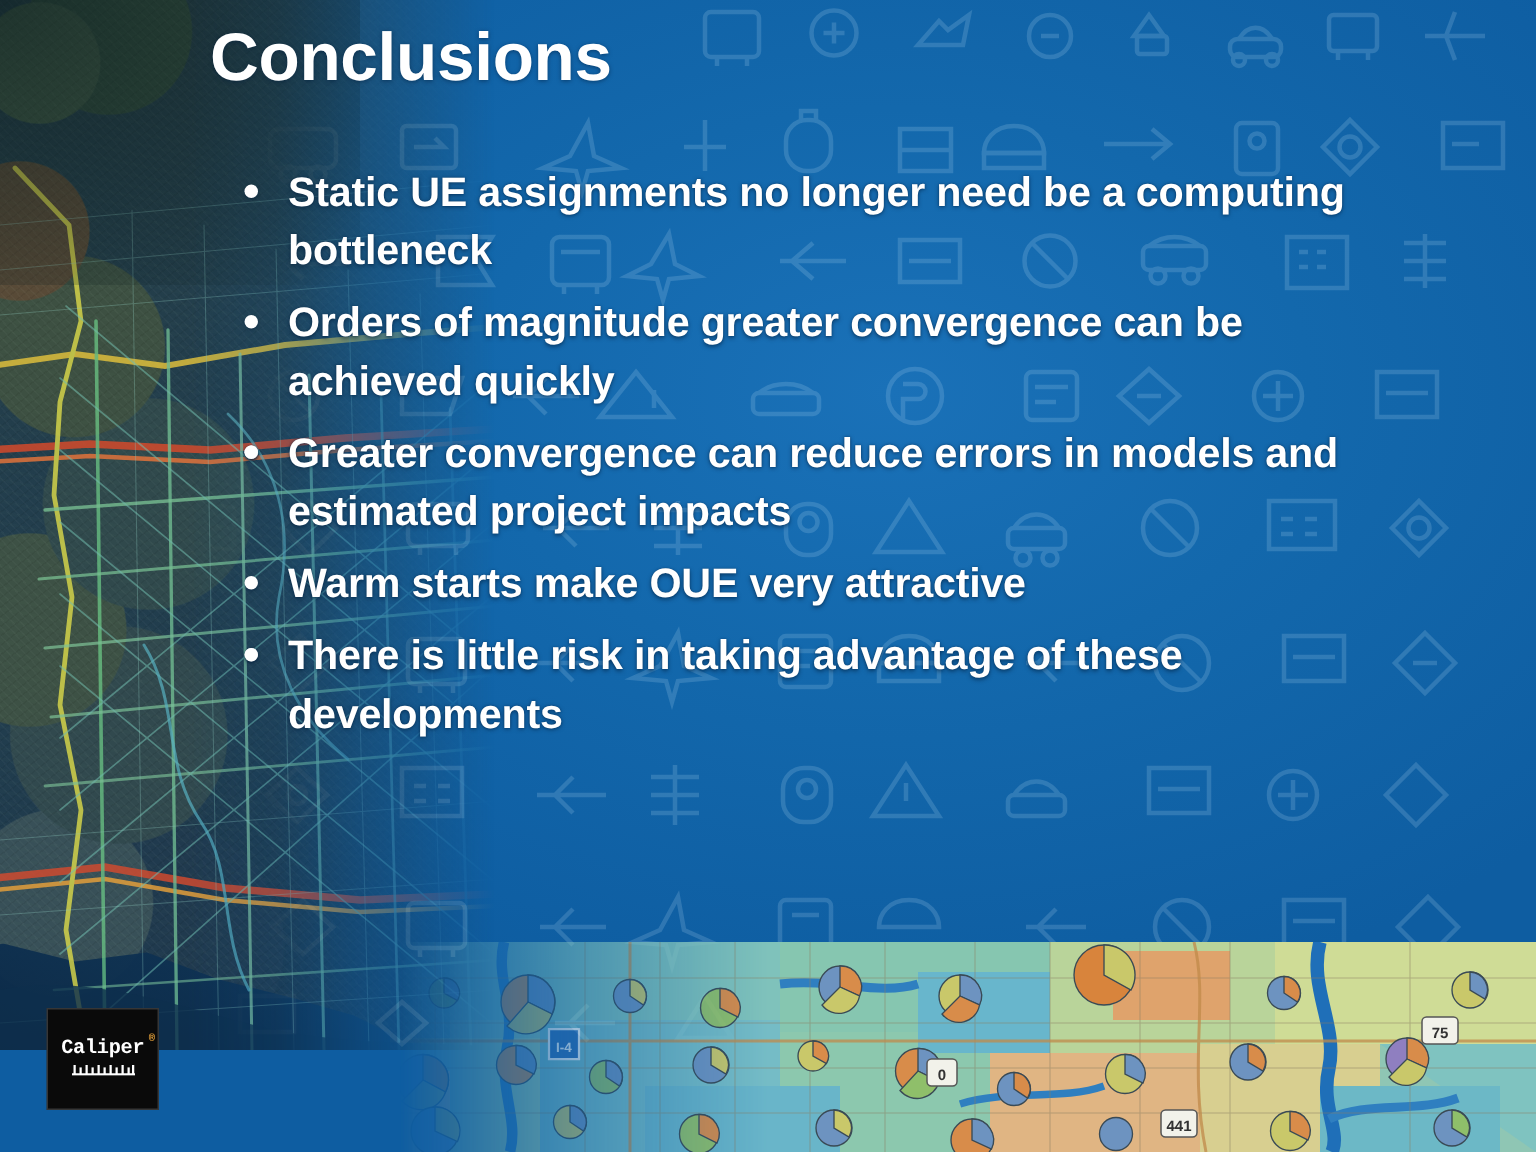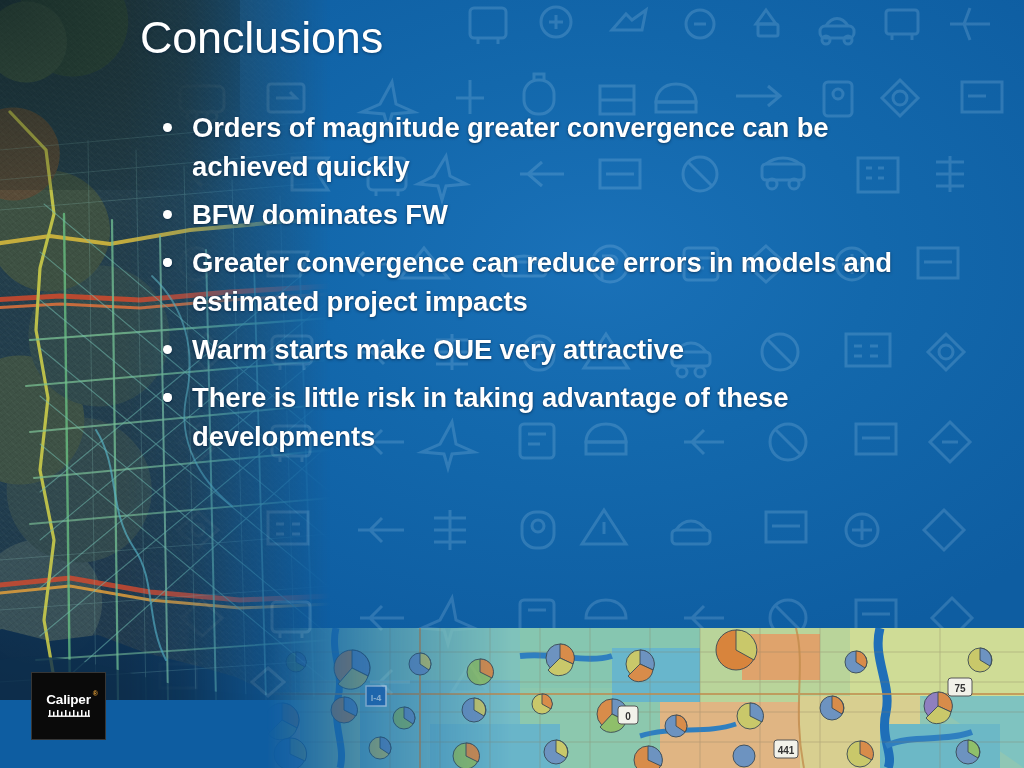--- a/index.html
+++ b/index.html
@@ -86,21 +86,21 @@
     position:absolute;left:0;top:0;width:240px;height:190px;
     background:radial-gradient(ellipse at 0% 0%, rgba(10,28,30,.62) 0%, rgba(10,28,30,.30) 55%, rgba(10,28,30,0) 100%);
     pointer-events:none;
   }
 
   
   .content{position:absolute;inset:0;}
 
   .title{
     position:absolute;left:140px;top:14px;
-    font-size:45px;font-weight:normal;color:#ffffff;
+    font-size:45px;font-weight:bold;color:#ffffff;
     letter-spacing:-.2px;line-height:1.05;
     text-shadow:0 1px 3px rgba(0,30,60,.55);
     white-space:nowrap;
   }
 
   .bullets{
     position:absolute;left:155px;top:108px;width:790px;
   }
   .bullet{
     position:relative;
@@ -126,21 +126,21 @@
     width:73px;height:66px;
     background:#0a0a0a;
     border:1px solid rgba(255,255,255,.18);
     display:flex;flex-direction:column;
     align-items:center;justify-content:center;
   }
   .logo-wordmark{
     position:relative;
     color:#ffffff;font-size:13.5px;font-weight:bold;
     letter-spacing:-.2px;line-height:1;
-    font-family:Liberation Sans, sans-serif;
+    font-family:Liberation Mono, monospace;
   }
   .logo-reg{
     position:absolute;right:-7px;top:-3px;
     font-size:7px;font-weight:bold;color:#e8a33a;
   }
   .logo-rule{
     margin-top:4px;width:42px;height:9px;
   }
   .logo-rule svg{display:block;}
 </style>
@@ -648,25 +648,28 @@
     </svg>
   </div>
 
   <div class="content">
 
     <div class="title">Conclusions</div>
 
     <div class="bullets">
       <div class="bullet">
         <span class="dot"></span>
-        <span>Orders of magnitude greater convergence can be achieved quickly</span>
+        <span>Static UE assignments no longer need be a computing bottleneck</span>
       </div>
       <div class="bullet">
         <span class="dot"></span>
-        <span>BFW dominates FW</span>
+        <span>Orders of magnitude greater convergence can be achieved quickly</span>
+      </div>
+      <div class="bullet">
+        <span class="dot"></span>
       </div>
       <div class="bullet">
         <span class="dot"></span>
       </div>
       <div class="bullet">
         <span class="dot"></span>
         <span>Greater convergence can reduce errors in models and estimated project impacts</span>
       </div>
       <div class="bullet">
         <span class="dot"></span>

